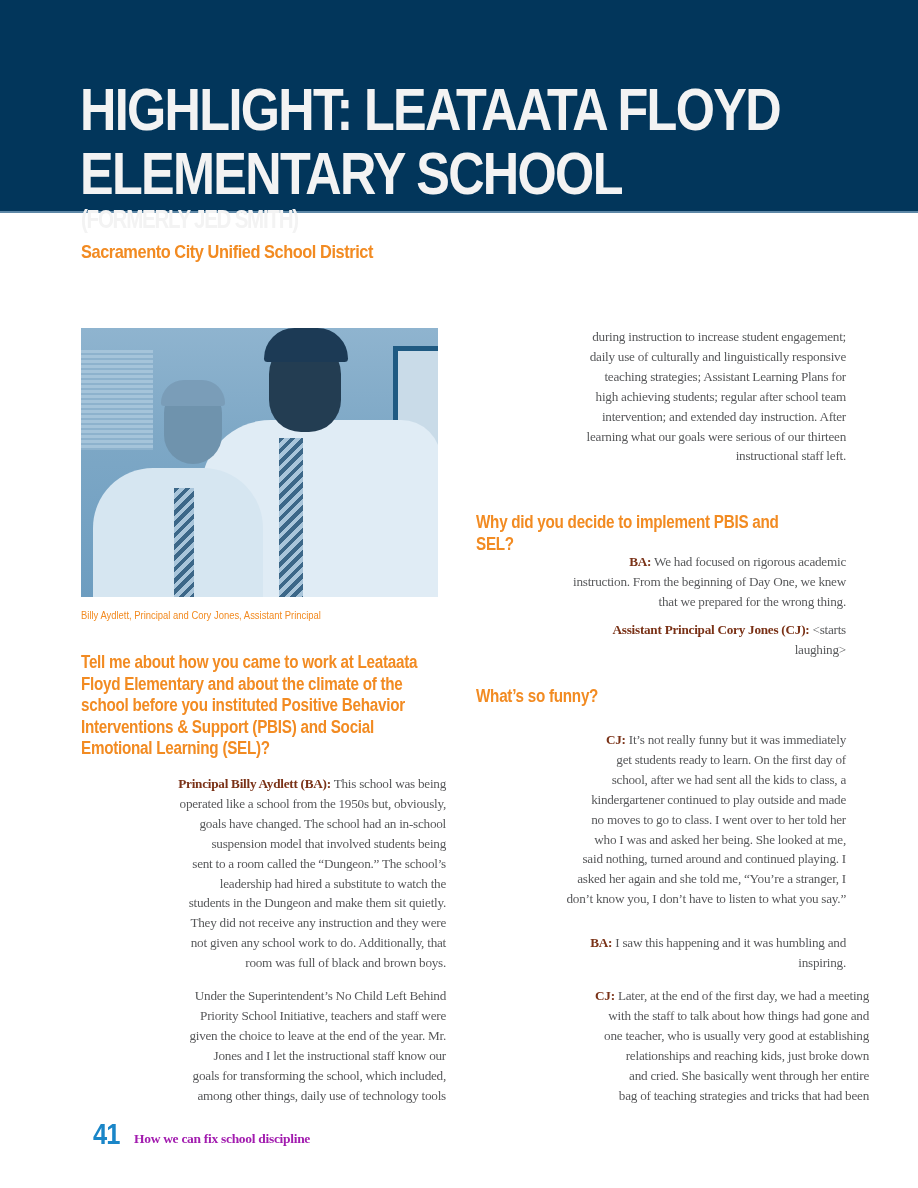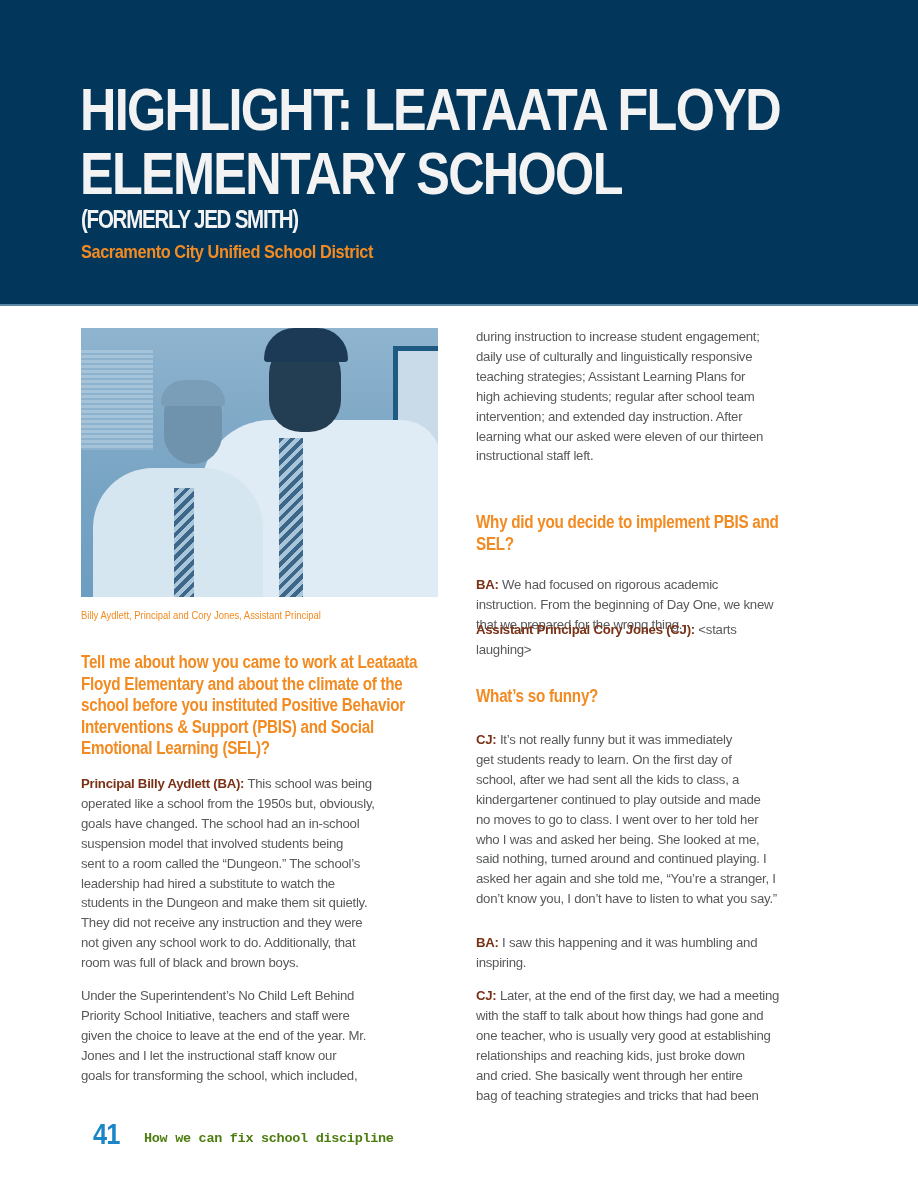--- a/index.html
+++ b/index.html
@@ -1,20 +1,20 @@
 <!DOCTYPE html>
 <html><head>
 <meta charset="utf-8">
 <style>
   * { margin: 0; padding: 0; box-sizing: border-box; }
   html, body { width: 918px; height: 1188px; background: #ffffff; overflow: hidden; }
   body { position: relative; font-family: "DejaVu Serif", serif; }
 
   .header {
-    position: absolute; left: 0; top: 0; width: 918px; height: 306px;
+    position: absolute; left: 0; top: 0; width: 918px; height: 213px;
     background: #02365b;
     border-bottom: 2px solid #5d87a6;
   }
   .title {
     position: absolute; left: 80px; top: 78px;
     font-family: "Liberation Sans", sans-serif;
     font-weight: 700; color: #f3f3f3;
     font-size: 60px; line-height: 64px;
     letter-spacing: -2px;
     transform: scaleX(0.84); transform-origin: left top;
@@ -92,44 +92,45 @@
   }
 
   .question {
     font-family: "Liberation Sans", sans-serif;
     font-weight: 700; color: #f28b22;
     font-size: 17.5px; line-height: 21.5px;
     letter-spacing: -0.3px;
     transform: scaleX(0.87); transform-origin: left top;
   }
   .para {
-    font-family: Liberation Sans, sans-serif;
+    font-family: Liberation Serif, serif;
     font-size: 13.2px; line-height: 19.9px;
     color: #58595b;
     letter-spacing: -0.25px;
+    text-align: right;
   }
   .speaker {
     font-weight: 700; color: #7a3217;
   }
   .line { display: block; white-space: nowrap; }
 
   .col-left { position: absolute; left: 81px; width: 365px; }
   .col-right { position: absolute; left: 476px; width: 370px; }
 
   .footer-num {
     position: absolute; left: 93px; top: 1117px;
     font-family: "Liberation Sans", sans-serif;
     font-weight: 700; color: #1a86c8;
     font-size: 30px; letter-spacing: -1px;
     transform: scaleX(0.85); transform-origin: left top;
   }
   .footer-title {
-    position: absolute; left: 144px; top: 1131px;
-    font-family: Liberation Mono, monospace;
-    font-weight: 700; color: #4d7c0f;
+    position: absolute; left: 134px; top: 1131px;
+    font-family: Liberation Serif, serif;
+    font-weight: 700; color: #a21caf;
     font-size: 13.5px; letter-spacing: -0.3px;
     white-space: nowrap;
   }
 </style>
 </head>
 <body>
 
 <div class="header">
   <div class="title">
     <span class="line">HIGHLIGHT: LEATAATA FLOYD</span>
@@ -173,35 +174,36 @@
   <span class="line">not given any school work to do.  Additionally, that</span>
   <span class="line">room was full of black and brown boys.</span>
 </div>
 
 <div class="col-left para" style="top:986px;">
   <span class="line">Under the Superintendent’s No Child Left Behind</span>
   <span class="line">Priority School Initiative, teachers and staff were</span>
   <span class="line">given the choice to leave at the end of the year.  Mr.</span>
   <span class="line">Jones and I let the instructional staff know our</span>
   <span class="line">goals for transforming the school, which included,</span>
+  <span class="line">among other things, daily use of technology tools</span>
 </div>
 
 <div class="col-right para" style="top:327px;">
   <span class="line">during instruction to increase student engagement;</span>
   <span class="line">daily use of culturally and linguistically responsive</span>
   <span class="line">teaching strategies; Assistant Learning Plans for</span>
   <span class="line">high achieving students; regular after school team</span>
   <span class="line">intervention; and extended day instruction. After</span>
-  <span class="line">learning what our asked were eleven of our thirteen</span>
+  <span class="line">learning what our goals were serious of our thirteen</span>
   <span class="line">instructional staff left.</span>
 </div>
 
 <div class="col-right question" style="top:512px;">Why did you decide to implement PBIS and SEL?</div>
 
-<div class="col-right para" style="top:575px;">
+<div class="col-right para" style="top:552px;">
   <span class="line"><span class="speaker">BA:</span><span> We had focused on rigorous academic</span></span>
   <span class="line">instruction. From the beginning of Day One, we knew</span>
   <span class="line">that we prepared for the wrong thing.</span>
 </div>
 
 <div class="col-right para" style="top:620px;">
   <span class="line"><span class="speaker">Assistant Principal Cory Jones (CJ):</span><span> &lt;starts</span></span>
   <span class="line">laughing&gt;</span>
 </div>
 
@@ -217,21 +219,21 @@
   <span class="line">said nothing, turned around and continued playing.  I</span>
   <span class="line">asked her again and she told me, “You’re a stranger, I</span>
   <span class="line">don’t know you, I don’t have to listen to what you say.”</span>
 </div>
 
 <div class="col-right para" style="top:933px;">
   <span class="line"><span class="speaker">BA:</span><span> I saw this happening and it was humbling and</span></span>
   <span class="line">inspiring.</span>
 </div>
 
-<div class="col-right para" style="top:986px;">
+<div class="col-right para" style="top:986px;margin-left:23px;">
   <span class="line"><span class="speaker">CJ:</span><span> Later, at the end of the first day, we had a meeting</span></span>
   <span class="line">with the staff to talk about how things had gone and</span>
   <span class="line">one teacher, who is usually very good at establishing</span>
   <span class="line">relationships and reaching kids, just broke down</span>
   <span class="line">and cried. She basically went through her entire</span>
   <span class="line">bag of teaching strategies and tricks that had been</span>
 </div>
 
 <div class="footer-num">41</div>
 <div class="footer-title">How we can fix school discipline</div>

